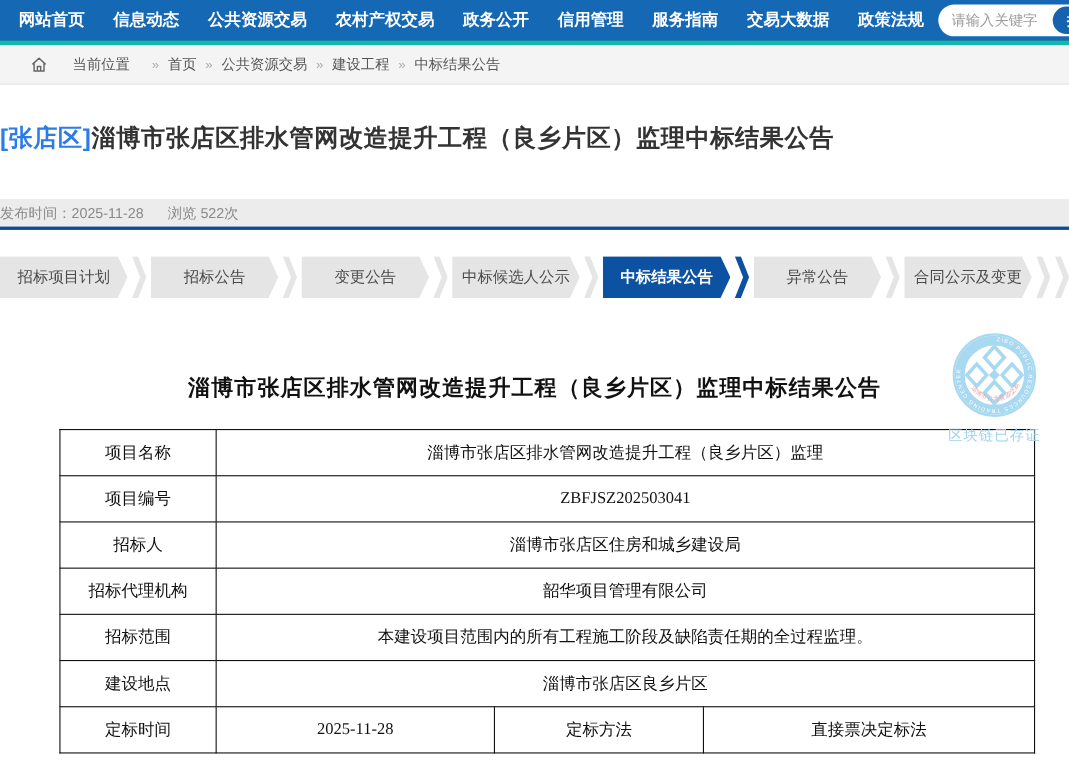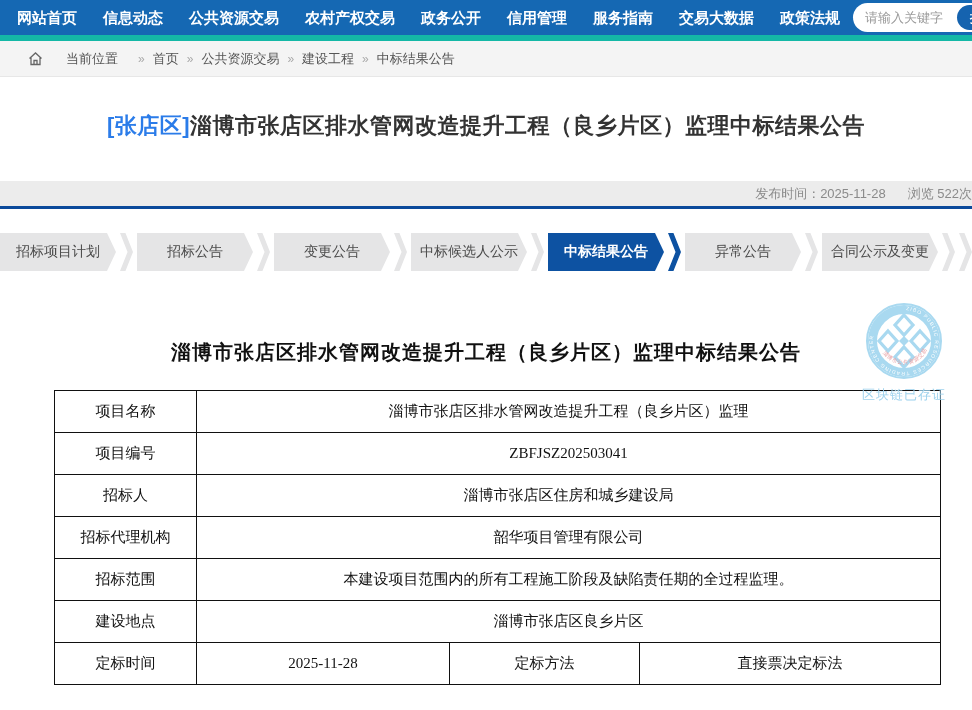--- a/index.html
+++ b/index.html
@@ -1,47 +1,47 @@
 <!DOCTYPE html>
 <html><head>
 <meta charset="utf-8">
 <style>
   * { margin:0; padding:0; box-sizing:border-box; }
   html,body { width:972px; height:710px; overflow:hidden; background:#fff;
     font-family:"Liberation Sans","DejaVu Sans",sans-serif; }
 
   
   .topnav { height:41px; background:#1568b3; display:flex; align-items:center;
-    padding:0 10px 0 4px; border-bottom:6px solid #14b8a6; }
+    padding:0 10px 0 4px; border-bottom:4px solid #14b8a6; }
   .nav-item { color:#fff; font-size:15px; font-weight:bold; padding:0 13px;
     line-height:41px; white-space:nowrap; cursor:pointer; }
   .searchbox { margin-left:auto; background:#fff; border-radius:15px; height:29px;
     display:flex; align-items:center; padding:2px 2px 2px 12px; width:168px; }
   .searchbox input { border:none; outline:none; width:92px; font-size:13px; color:#0c4a6e;
     font-family:"Liberation Sans",sans-serif; }
   .searchbox input::placeholder { color:#9a9a9a; }
   .search-btn { background:#1563af; color:#fff; border:none; border-radius:13px;
     height:25px; padding:0 13px; font-size:13px; font-weight:bold; cursor:pointer;
     white-space:nowrap; font-family:"Liberation Sans",sans-serif; }
 
   
   .breadcrumb { height:36px; background:#f4f4f4; display:flex; align-items:center;
     padding-left:28px; font-size:13px; color:#555; border-bottom:1px solid #e7e7e7;gap:16px; }
   .breadcrumb .home-icon { margin-right:7px; display:inline-flex; }
   .crumb { color:#555; margin:0 4px; cursor:pointer; white-space:nowrap; }
   .crumb-sep { color:#aaa; font-size:12px; margin:0 4px; }
 
   
-  .article-title { text-align:center; margin-top:34px; font-size:22px; font-weight:bold;
+  .article-title { text-align:left; margin-top:34px; font-size:22px; font-weight:bold;
     color:#333; letter-spacing:0.5px; }
   .article-title .prefix { color:#2b7ce9; }
 
   
   .pubbar { margin-top:40px; height:28px; background:#ececec; display:flex;
-    align-items:center; justify-content:flex-end; gap:22px; font-size:13px; color:#8a8a8a;
+    align-items:center; justify-content:flex-start; gap:22px; font-size:13px; color:#8a8a8a;
     border-bottom:3px solid #0b4a9b; }
 
   
   .tabbar { margin-top:24px; display:flex; height:38px; align-items:stretch; gap:4px;
     overflow:hidden; }
   .tab { flex:1 1 0; background:#e5e5e6; color:#4a4a4a; font-size:14px; display:flex;
     align-items:center; justify-content:center; white-space:nowrap; cursor:pointer;
     clip-path:polygon(0 0, calc(100% - 9px) 0, 100% 50%, calc(100% - 9px) 100%, 0 100%); }
   .tab.active { background:#0d52a2; color:#fff; font-weight:bold; }
   .tab-chev { flex:0 0 13px; background:#e5e5e6;

